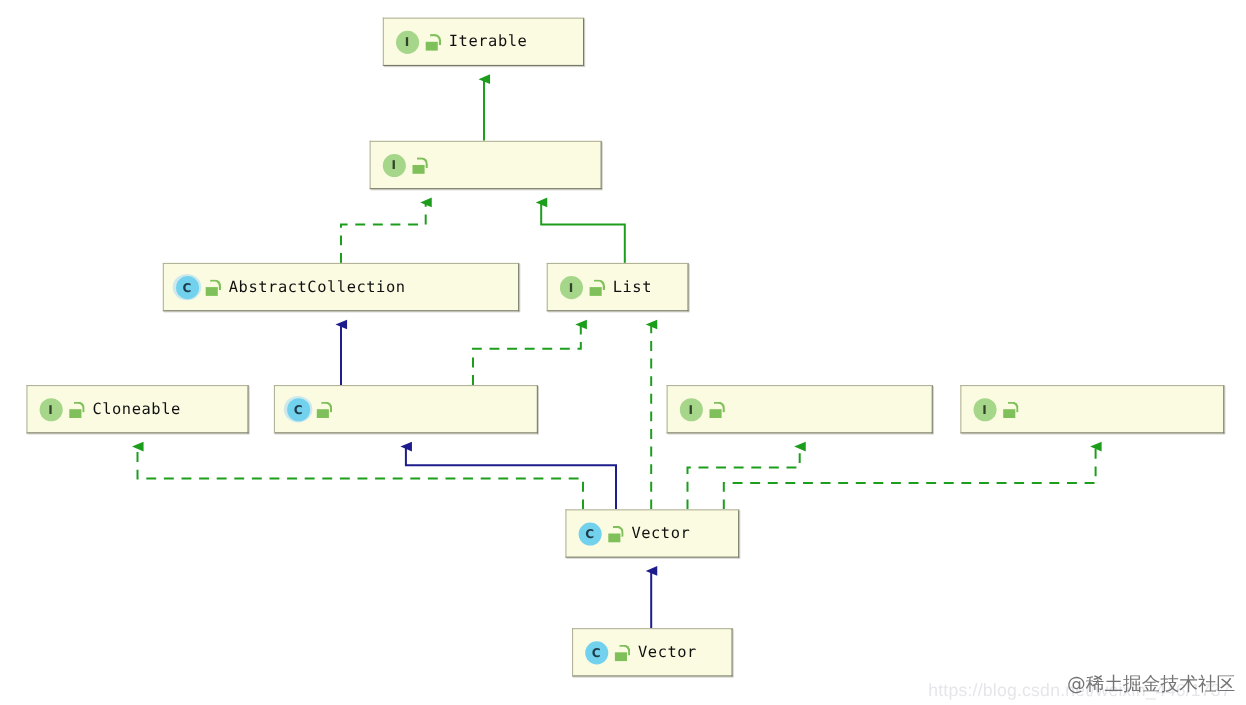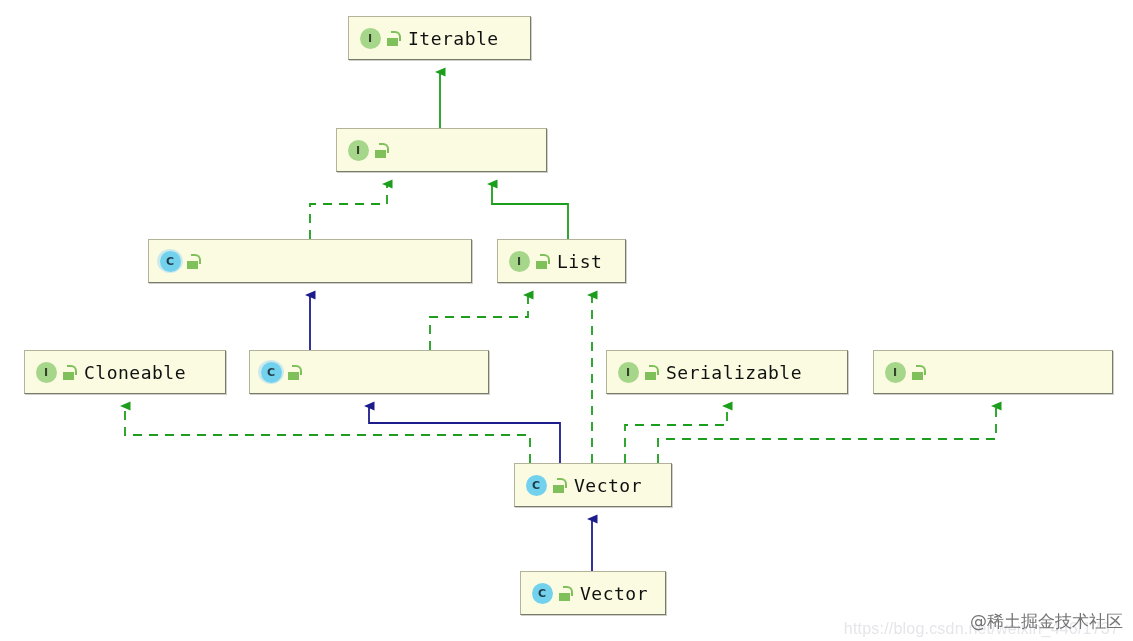--- a/index.html
+++ b/index.html
@@ -87,21 +87,21 @@
     position: absolute;
     left: 5px; top: 0;
     width: 8px; height: 8px;
     border: 2px solid #7fc05a;
     border-bottom: none;
     border-left: none;
     border-radius: 0 6px 0 0;
   }
   .label {
     font-family: "DejaVu Sans Mono", "Liberation Mono", monospace;
-    font-size: 18px;
+    font-size: 14px;
     color: #101010;
     letter-spacing: .5px;
   }
   .watermark {
     position: absolute;
     right: 10px;
     bottom: 8px;
     font-family: "DejaVu Sans", "Liberation Sans", sans-serif;
     font-size: 17px;
     color: #737373;
@@ -201,20 +201,21 @@
 
   <div class="node" style="left:148px;top:239px;width:324px;">
     <span class="ico-wrap">
       <span class="halo"></span>
       <span class="disc klass">C</span>
     </span>
     <span class="lock">
         <span class="shackle"></span>
         <span class="body"></span>
       </span>
+    <span class="label">AbstractCollection</span>
   </div>
 
   <div class="node" style="left:497px;top:239px;width:129px;">
     <span class="ico-wrap">
       <span class="disc iface">I</span>
     </span>
     <span class="lock">
         <span class="shackle"></span>
         <span class="body"></span>
       </span>
@@ -244,21 +245,20 @@
   </div>
 
   <div class="node" style="left:606px;top:350px;width:242px;">
     <span class="ico-wrap">
       <span class="disc iface">I</span>
     </span>
     <span class="lock">
         <span class="shackle"></span>
         <span class="body"></span>
       </span>
-    <span class="label">Serializable</span>
   </div>
 
   <div class="node" style="left:873px;top:350px;width:240px;">
     <span class="ico-wrap">
       <span class="disc iface">I</span>
     </span>
     <span class="lock">
         <span class="shackle"></span>
         <span class="body"></span>
       </span>

